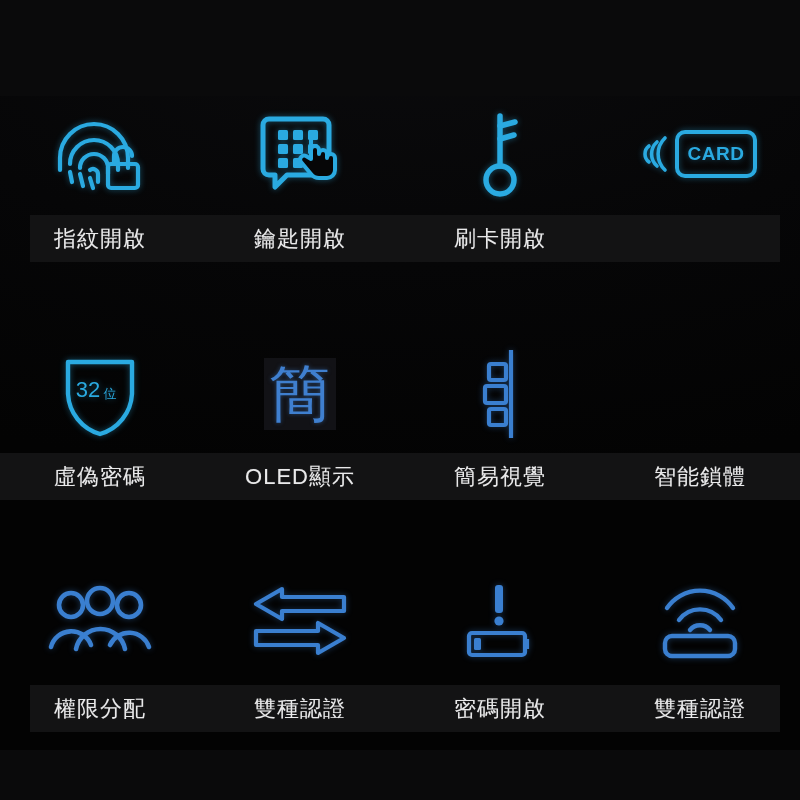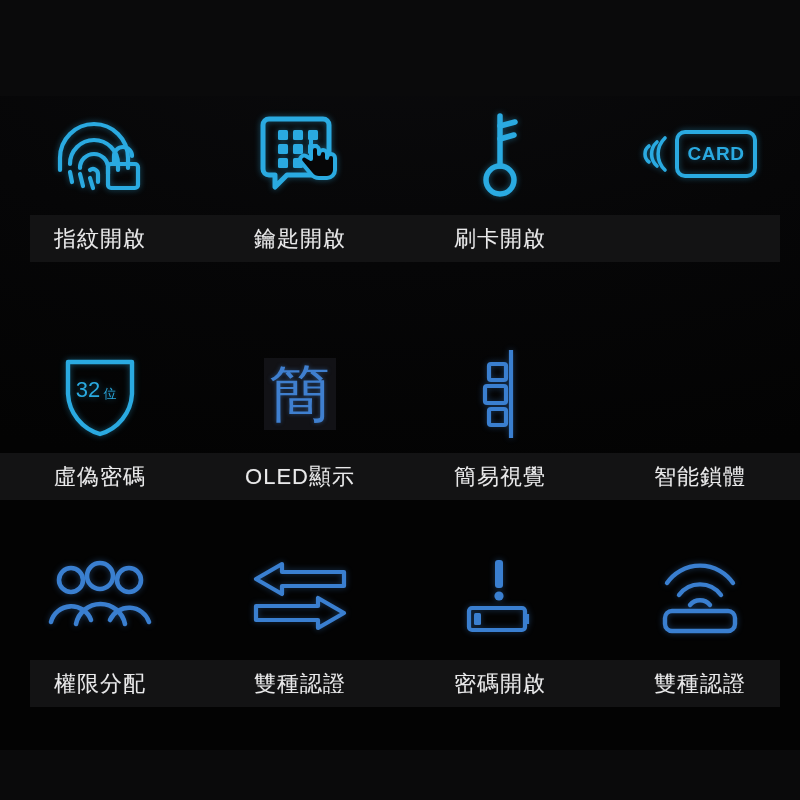--- a/index.html
+++ b/index.html
@@ -24,21 +24,21 @@
   }
   .bottom-strip{
     position:absolute;left:0;bottom:0;width:800px;height:50px;
     background:#0a0a0b;
     pointer-events:none;
   }
   
   .row{position:absolute;left:0;width:800px;}
   .row-1{top:100px;height:170px;}
   .row-2{top:340px;height:170px;}
-  .row-3{top:542px;height:170px;}
+  .row-3{top:567px;height:170px;}
 
   .cells{
     position:absolute;left:0;top:0;width:800px;height:100%;
     display:grid;grid-template-columns:repeat(4,200px);
   }
   .cell{
     position:relative;
     display:flex;flex-direction:column;align-items:center;justify-content:flex-start;
   }
   .icon-wrap{

